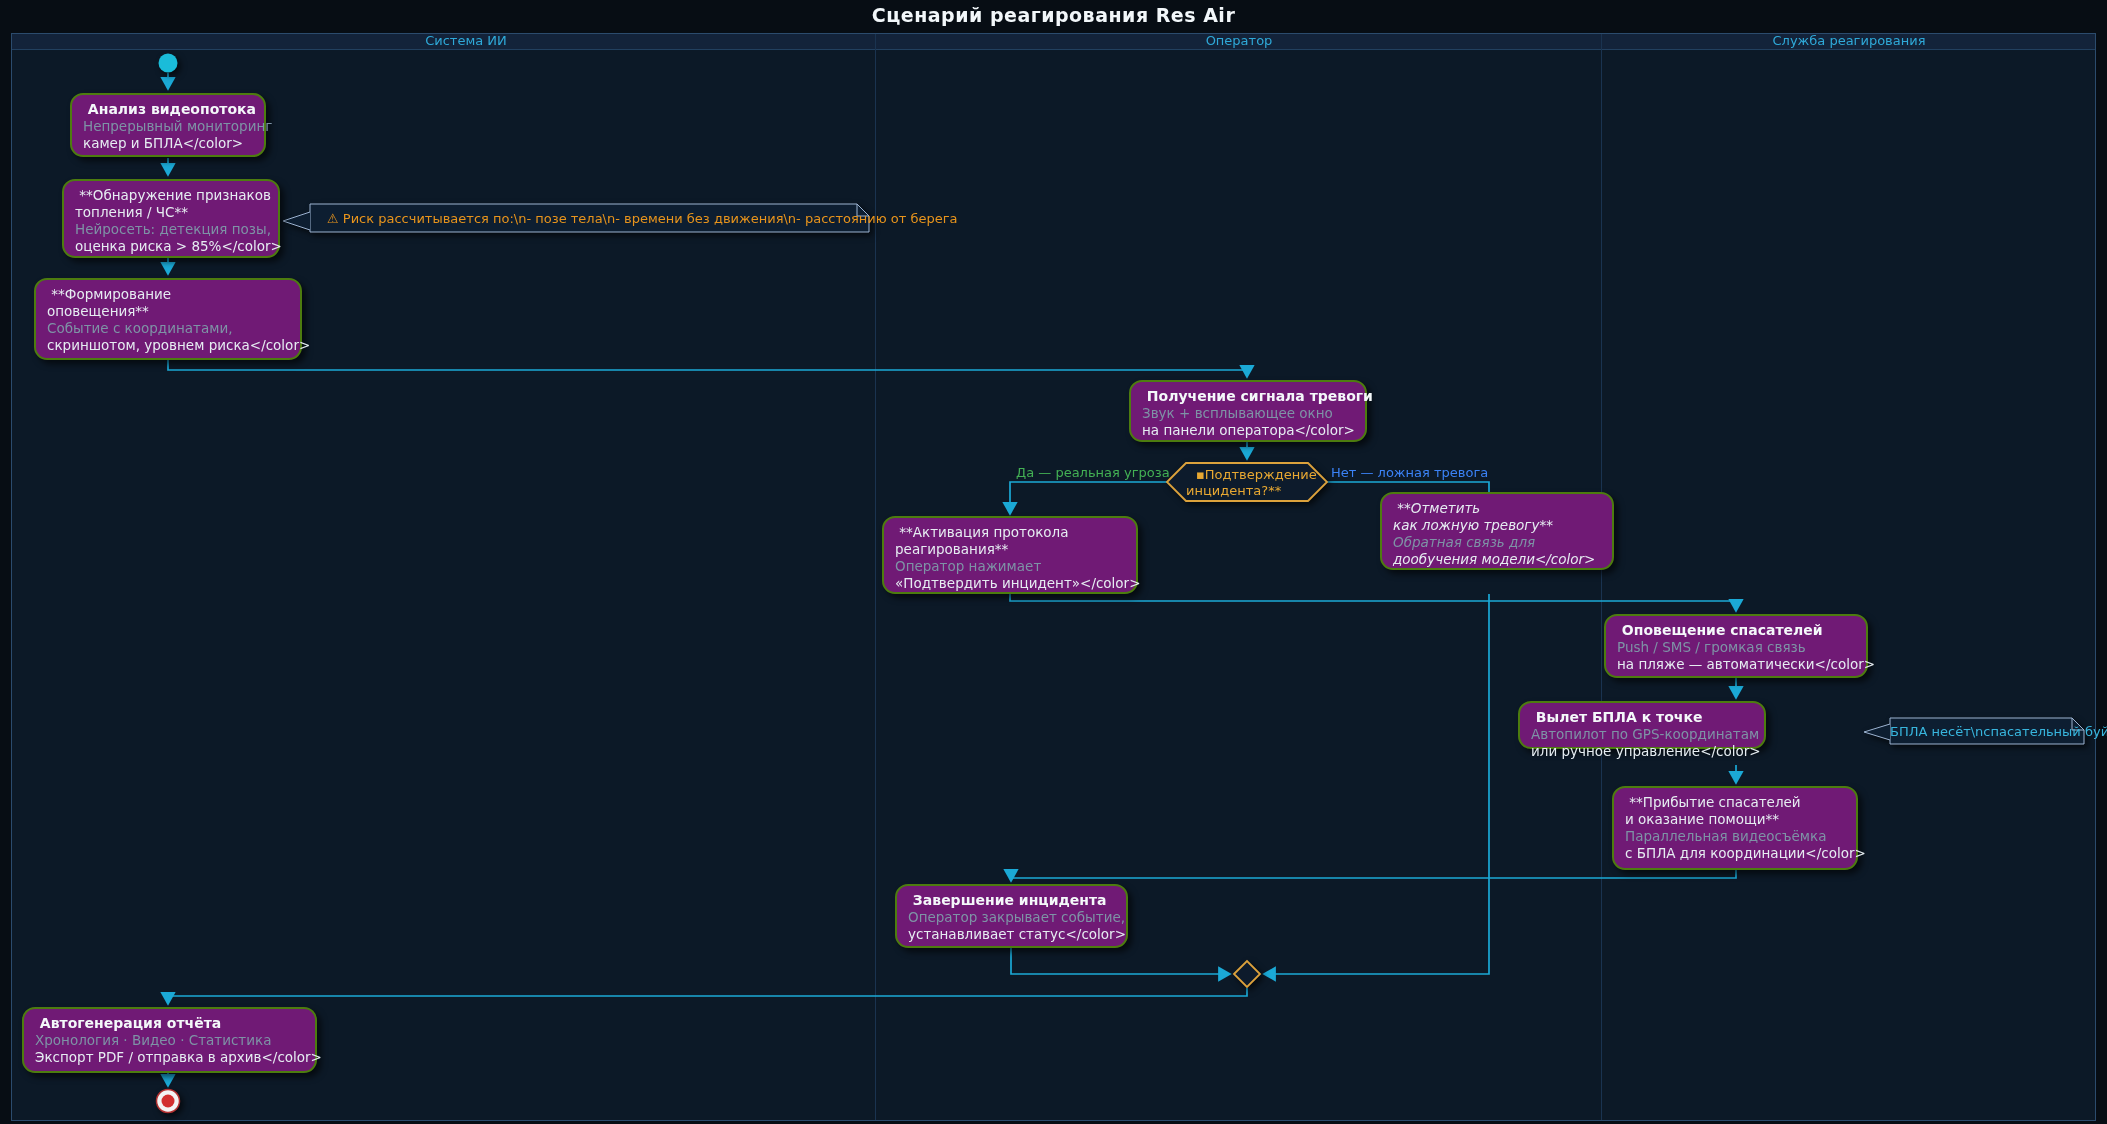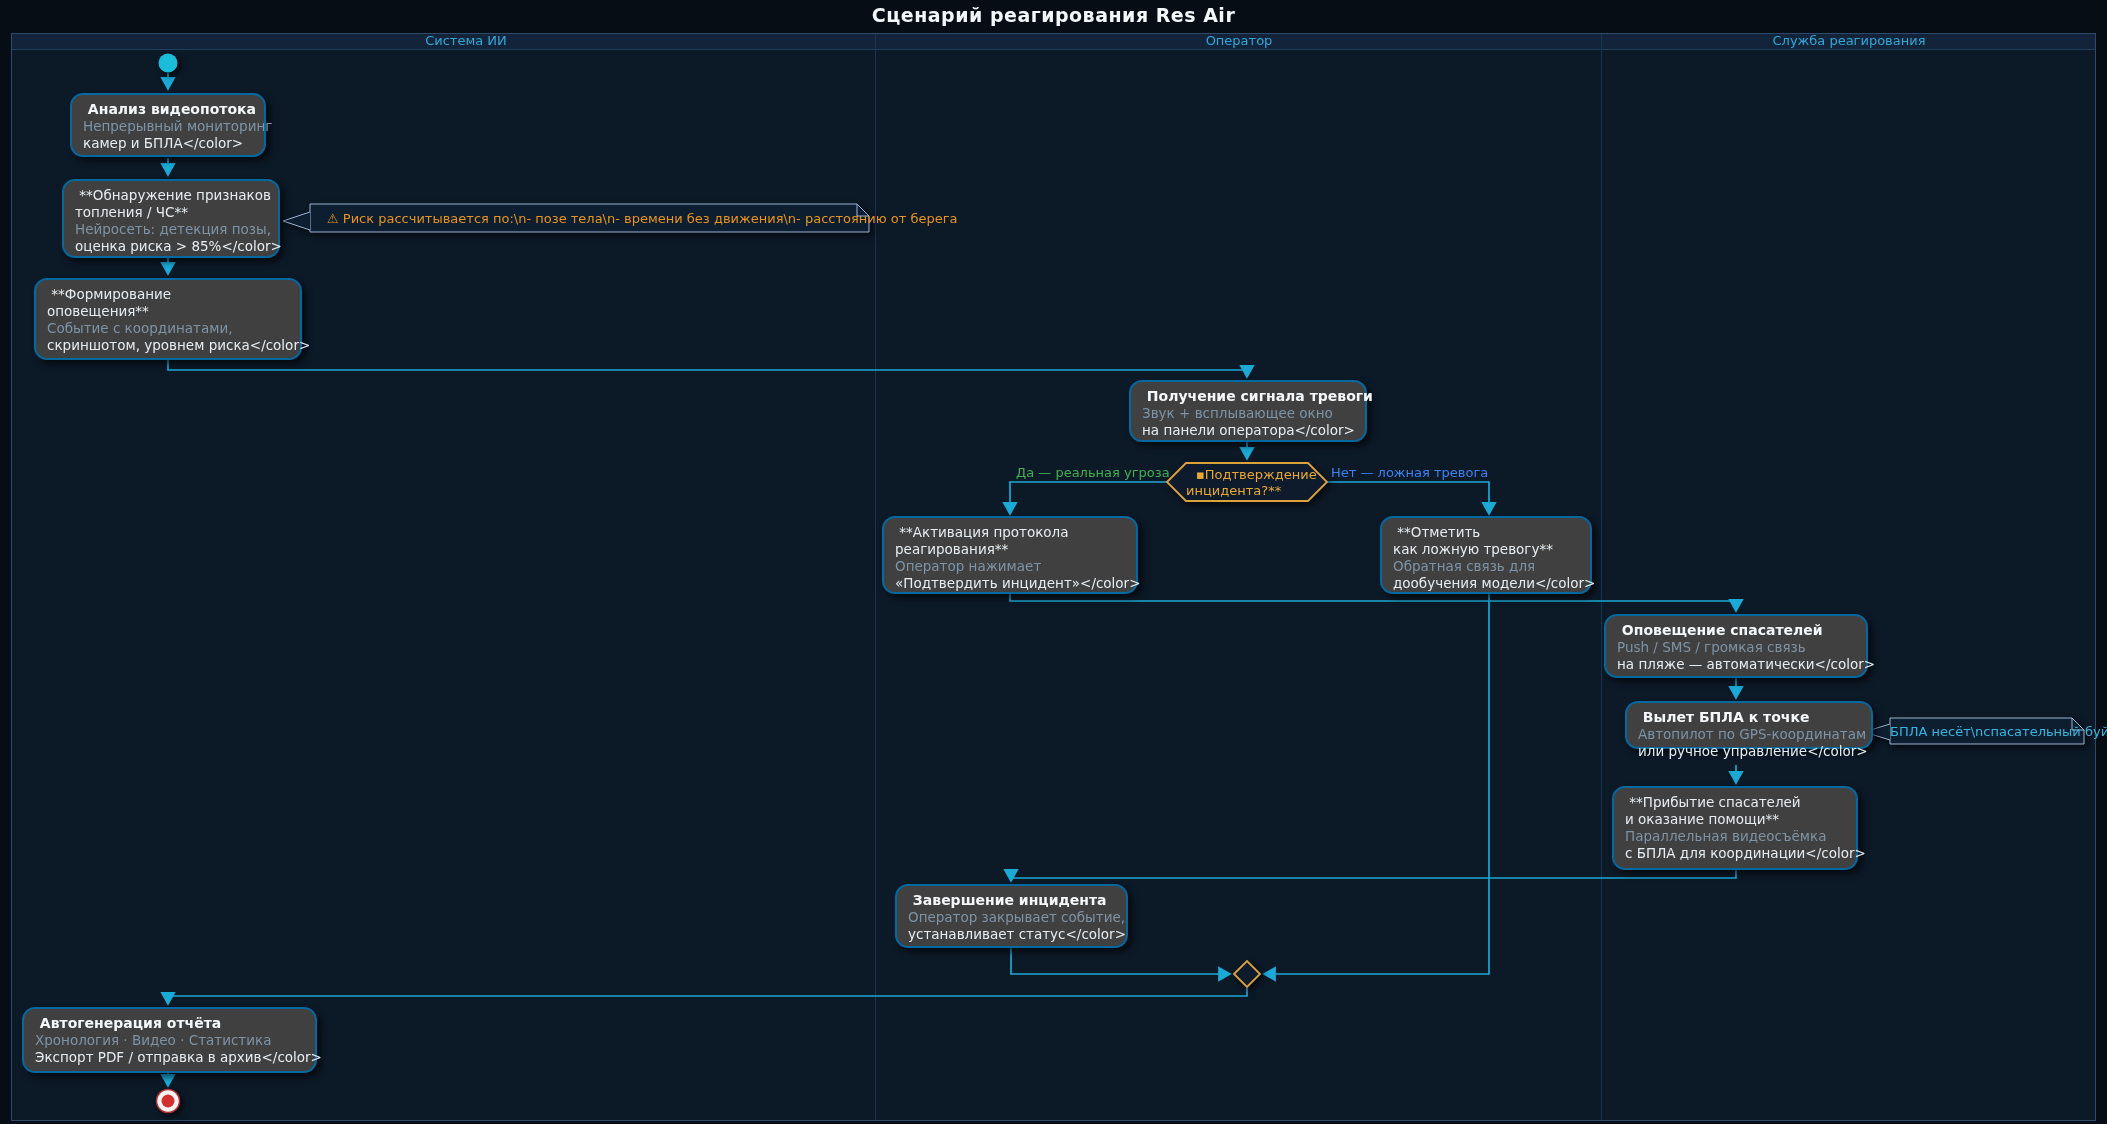--- a/index.html
+++ b/index.html
@@ -8,21 +8,21 @@
   .abs{position:absolute;}
   #title{left:0;top:0;width:2107px;height:33px;text-align:center;
          color:#f2f7fa;font-size:19px;font-weight:bold;line-height:30px;letter-spacing:.5px;}
   #frame{left:11px;top:33px;width:2085px;height:1088px;background:#0c1927;
          border:1px solid #2b4b6d;box-sizing:border-box;}
   #laneband{left:12px;top:34px;width:2083px;height:15px;background:#13233a;
             border-bottom:1px solid #22405f;}
   .lanesep{top:34px;width:1px;height:1086px;background:#1a3350;}
   .lanelabel{top:33px;height:16px;line-height:16px;font-size:13px;color:#2fa9d8;
              text-align:center;transform:translateX(-50%);white-space:pre;}
-  .node{background:#404040;border:2px solid #0369a1;border-radius:13px;
+  .node{background:#701a75;border:2px solid #4d7c0f;border-radius:13px;
         box-sizing:border-box;padding:6px 0 16px 11px;
         box-shadow:4px 4px 6px rgba(0,0,0,.6);}
   .ln{font-size:13.5px;line-height:17px;white-space:pre;}
   .t{color:#f4f8fa;font-weight:bold;font-size:14px;}
   .g{color:#7e93a6;}
   .w{color:#e6edf2;}
   .hextext{color:#e8a832;font-size:13px;line-height:15.5px;white-space:pre;}
   .edgelabel{font-size:13px;white-space:pre;}
   .yes{color:#43b054;}
   .no{color:#3b82f6;}
@@ -127,34 +127,34 @@
 <div class="abs edgelabel yes" style="left:1016px;top:465px;">Да — реальная угроза</div>
 <div class="abs edgelabel no" style="left:1331px;top:465px;">Нет — ложная тревога</div>
 
 <div class="abs node" style="left:882px;top:516px;width:256px;height:78px;">
   <div class="ln w"> **Активация протокола</div>
   <div class="ln w">реагирования**</div>
   <div class="ln g">Оператор нажимает</div>
   <div class="ln w">«Подтвердить инцидент»&lt;/color&gt;</div>
 </div>
 
-<div class="abs node" style="left:1380px;top:516px;width:212px;height:78px;">
+<div class="abs node" style="left:1380px;top:492px;width:234px;height:78px;font-style:italic;">
   <div class="ln w"> **Отметить</div>
   <div class="ln w">как ложную тревогу**</div>
   <div class="ln g">Обратная связь для</div>
   <div class="ln w">дообучения модели&lt;/color&gt;</div>
 </div>
 
 <div class="abs node" style="left:1604px;top:614px;width:264px;height:64px;">
   <div class="ln t"> Оповещение спасателей</div>
   <div class="ln g">Push / SMS / громкая связь</div>
   <div class="ln w">на пляже — автоматически&lt;/color&gt;</div>
 </div>
 
-<div class="abs node" style="left:1625px;top:701px;width:248px;height:48px;">
+<div class="abs node" style="left:1518px;top:701px;width:248px;height:48px;">
   <div class="ln t"> Вылет БПЛА к точке</div>
   <div class="ln g">Автопилот по GPS-координатам</div>
   <div class="ln w">или ручное управление&lt;/color&gt;</div>
 </div>
 
 <div class="abs node" style="left:1612px;top:786px;width:246px;height:84px;">
   <div class="ln w"> **Прибытие спасателей</div>
   <div class="ln w">и оказание помощи**</div>
   <div class="ln g">Параллельная видеосъёмка</div>
   <div class="ln w">с БПЛА для координации&lt;/color&gt;</div>

